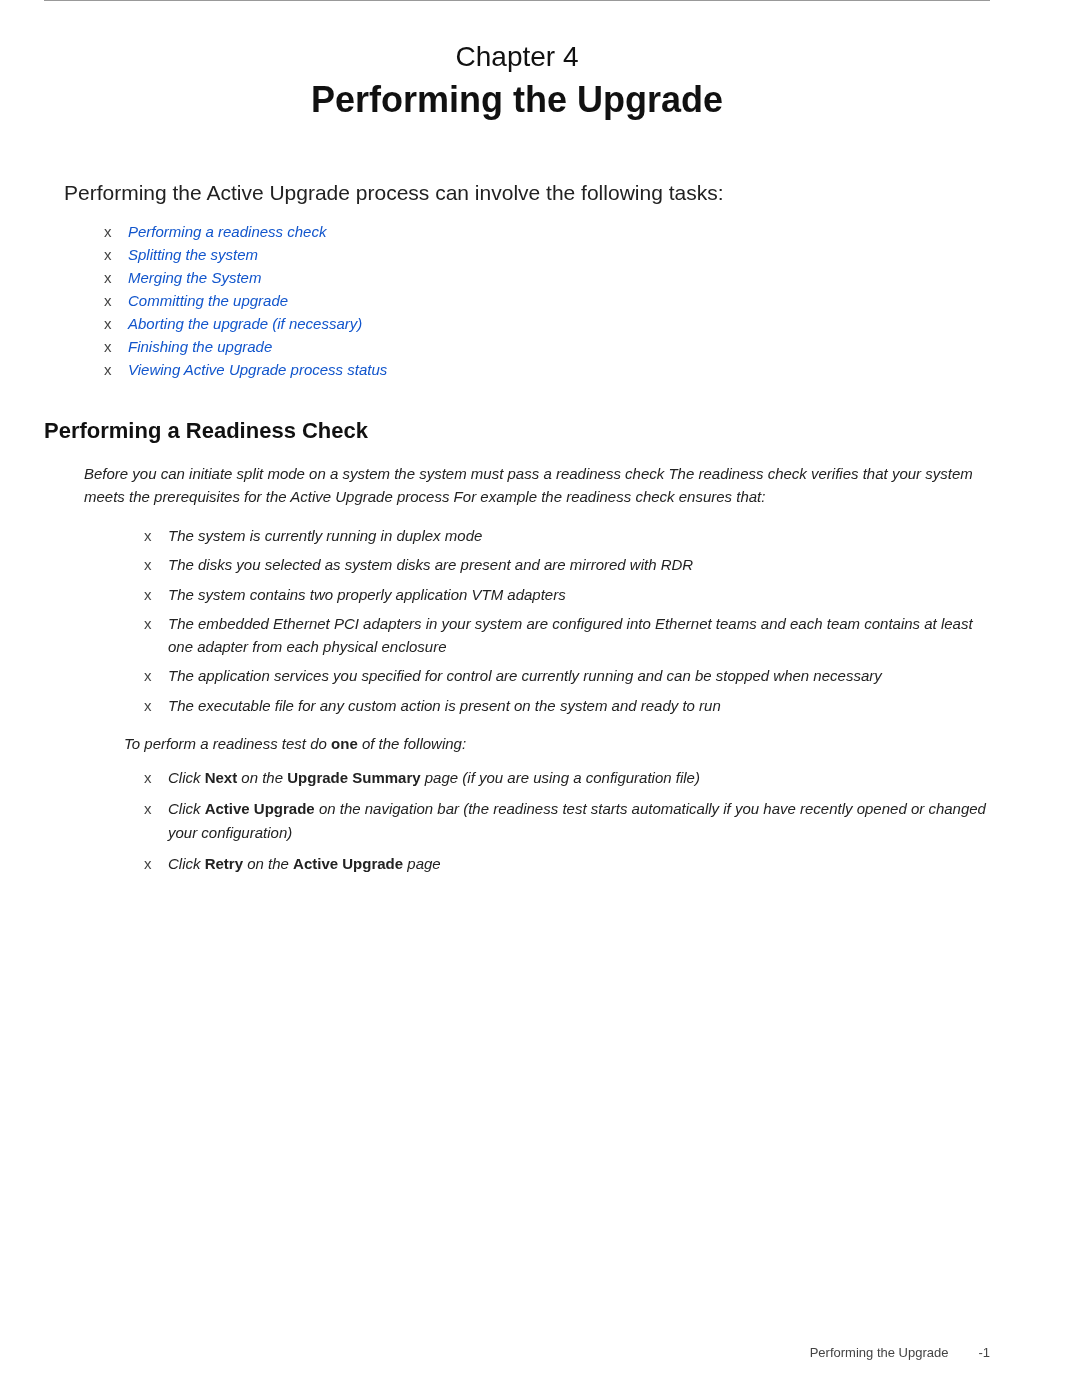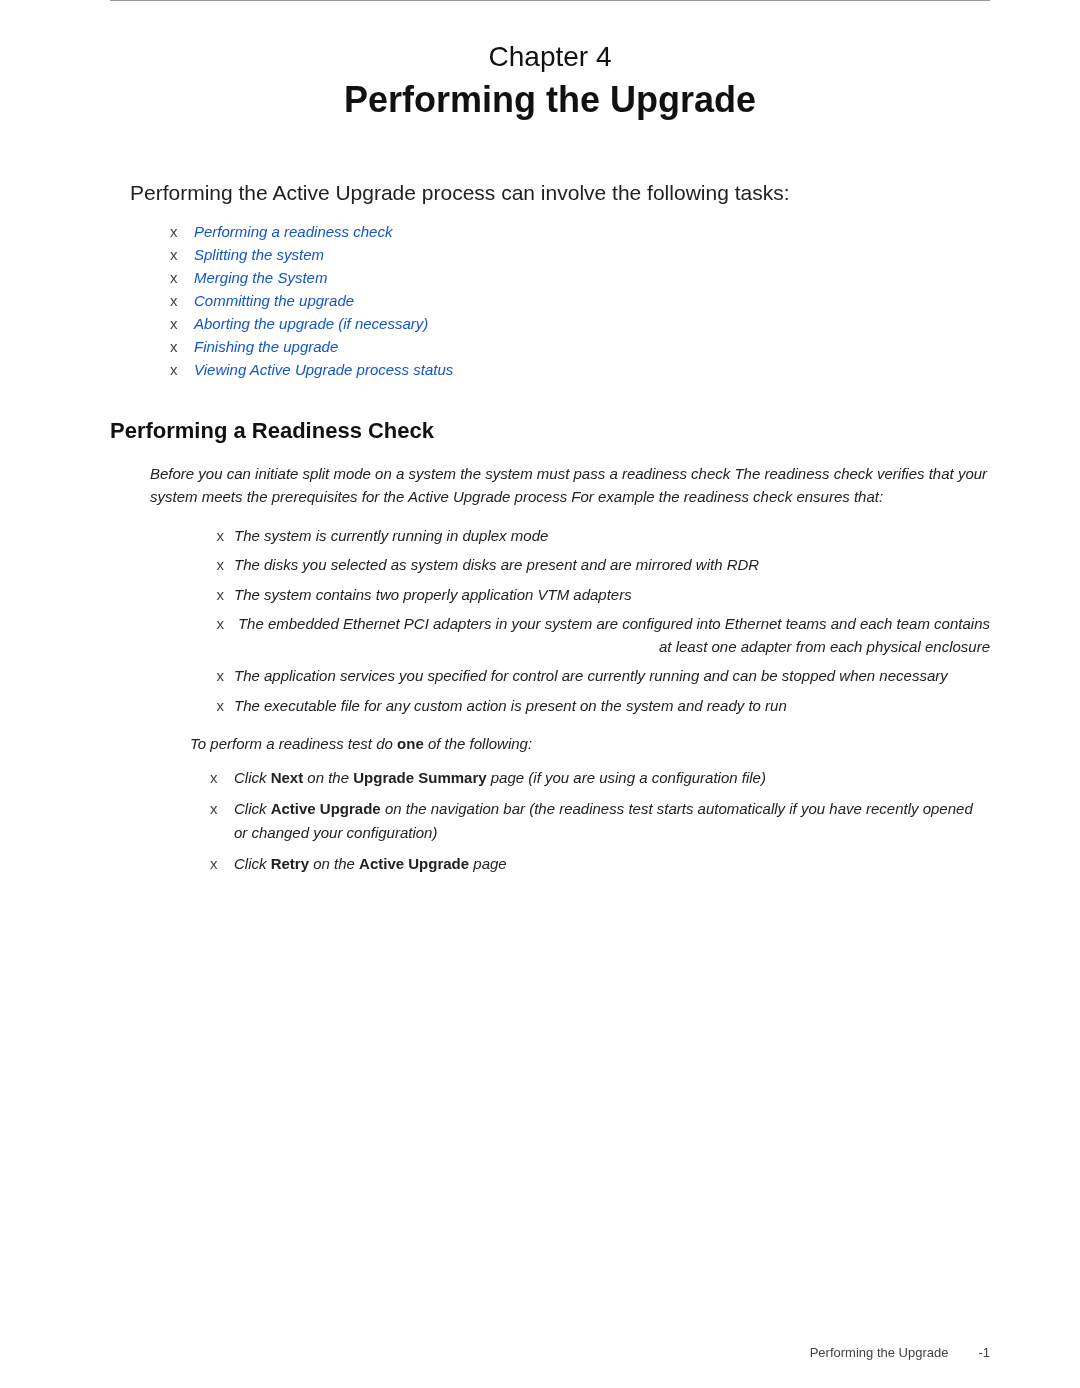--- a/index.html
+++ b/index.html
@@ -12,21 +12,21 @@
       font-family: Arial, Helvetica, sans-serif;
       font-size: 15px;
       color: #222;
       background: #fff;
       width: 1080px;
       min-height: 1388px;
       position: relative;
     }
 
     .page-container {
-      padding: 0 90px 80px 110px;
+      padding: 0 90px 80px 44px;
       max-width: 1080px;
     }
 
     .top-rule {
       border: none;
       border-top: 1.5px solid #999;
       margin-bottom: 40px;
     }
 
     .chapter-header {
@@ -113,21 +113,20 @@
     }
 
     .bullet-list li {
       margin-bottom: 7px;
       font-style: italic;
       font-size: 15px;
       display: flex;
       align-items: flex-start;
       gap: 10px;
       line-height: 1.5;
-      text-align: right;
     }
 
     .bullet-list li::before {
       content: "x";
       font-style: normal;
       color: #444;
       min-width: 14px;
     }
 
     .perform-text {

